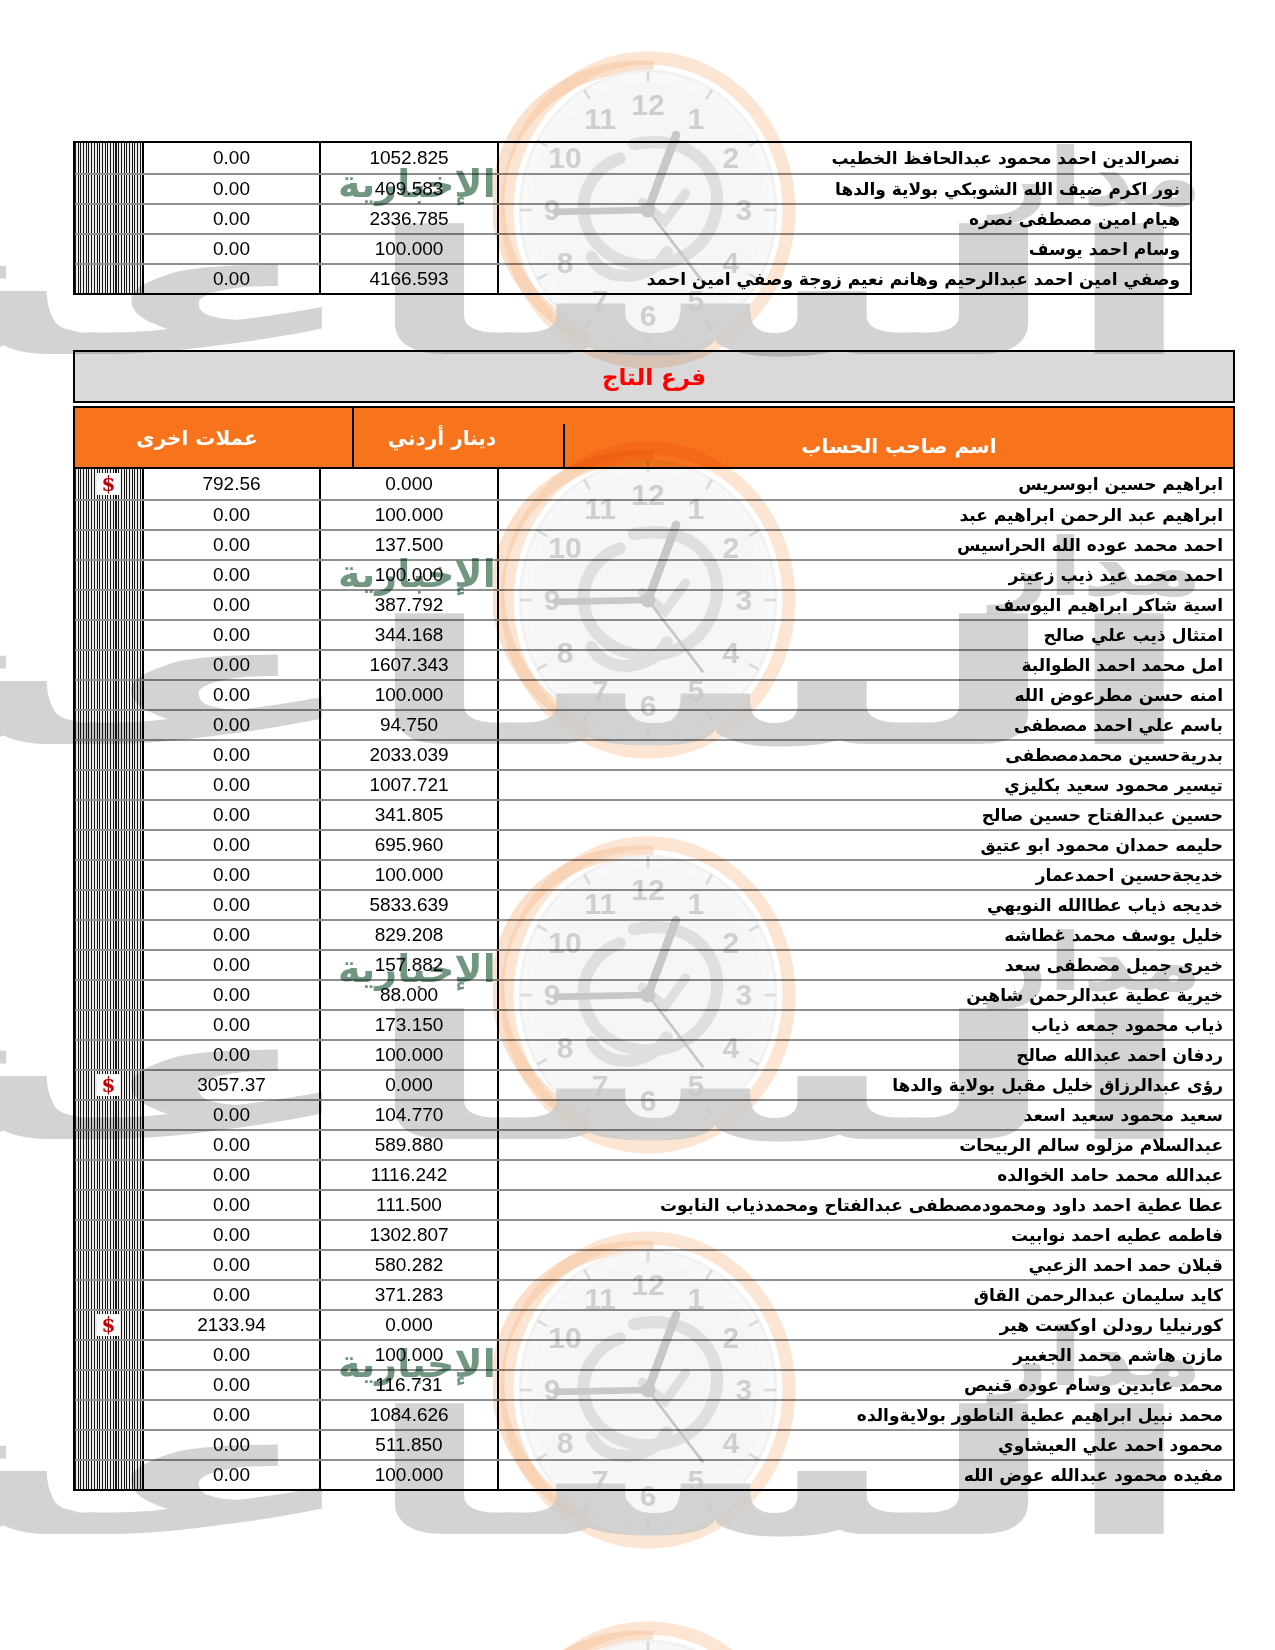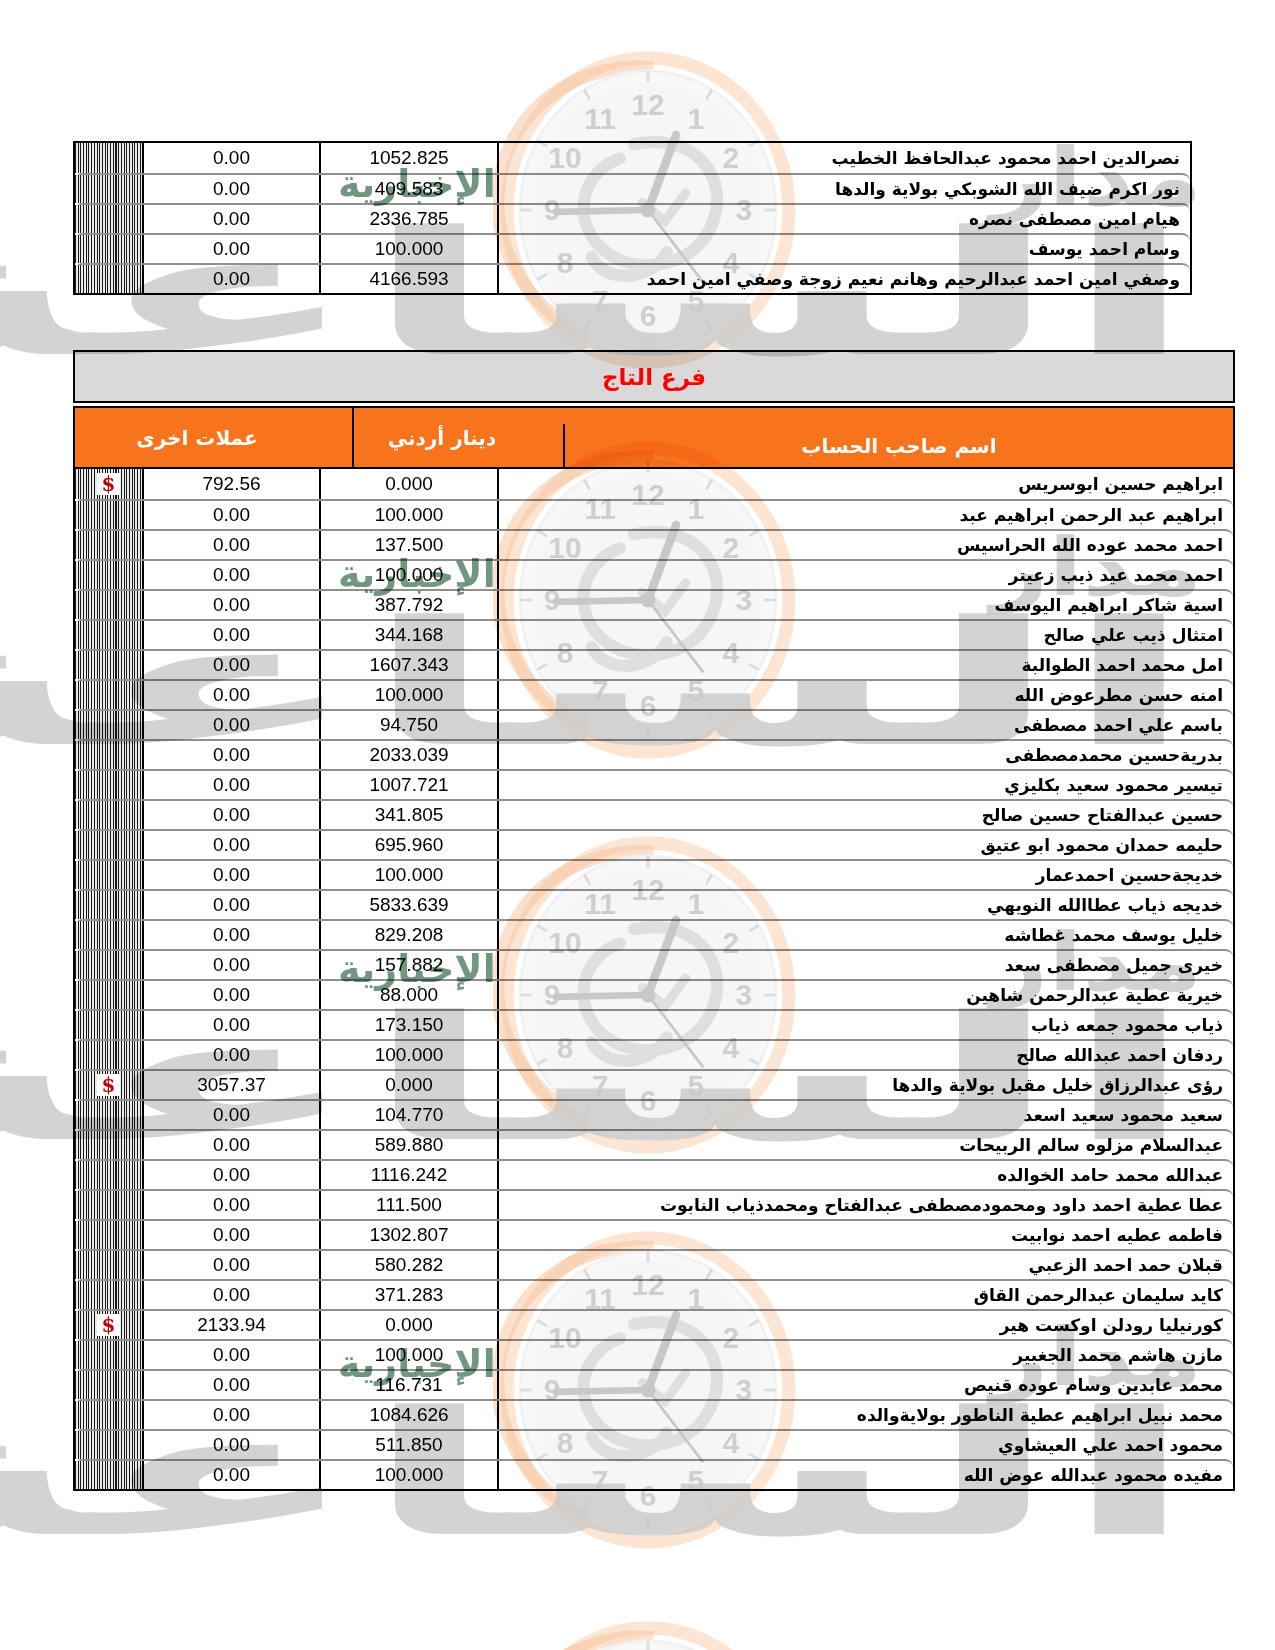--- a/index.html
+++ b/index.html
@@ -4,21 +4,21 @@
 <style>
   html,body{margin:0;padding:0;background:#fff;}
   body{width:1275px;height:1650px;position:relative;overflow:hidden;
        font-family:"DejaVu Sans",sans-serif;}
   .page{position:absolute;inset:0;}
 
   
   .tbl{position:absolute;left:73px;width:1119px;box-sizing:border-box;
        border:2px solid #000;background:#fff;z-index:2;}
   .tbl-top{top:141px;}
-  .row{display:flex;height:30px;box-sizing:border-box;border-top:2px solid #8f8f8f;border-radius:8px;}
+  .row{display:flex;height:30px;box-sizing:border-box;border-top:2px solid #8f8f8f;}
   .row:first-child{border-top:none;}
   .cell{box-sizing:border-box;display:flex;align-items:center;height:100%;}
   .c-hatch{width:67px;flex:0 0 67px;justify-content:center;
      background:repeating-linear-gradient(90deg,#161616 0 1px,#ededed 1px 2.7px);}
   .c-other{width:177px;flex:0 0 177px;border-left:2px solid #000;justify-content:center;}
   .c-jd{width:178px;flex:0 0 178px;border-left:2px solid #000;justify-content:center;}
   .c-name{flex:1 1 auto;border-left:2px solid #000;direction:rtl;
      justify-content:flex-start;padding:0 10px;overflow:hidden;white-space:nowrap;}
   .num{font-family:"Liberation Sans","DejaVu Sans",sans-serif;font-size:19px;color:#000;}
   .aname{font-weight:bold;font-size:17px;color:#000;}

